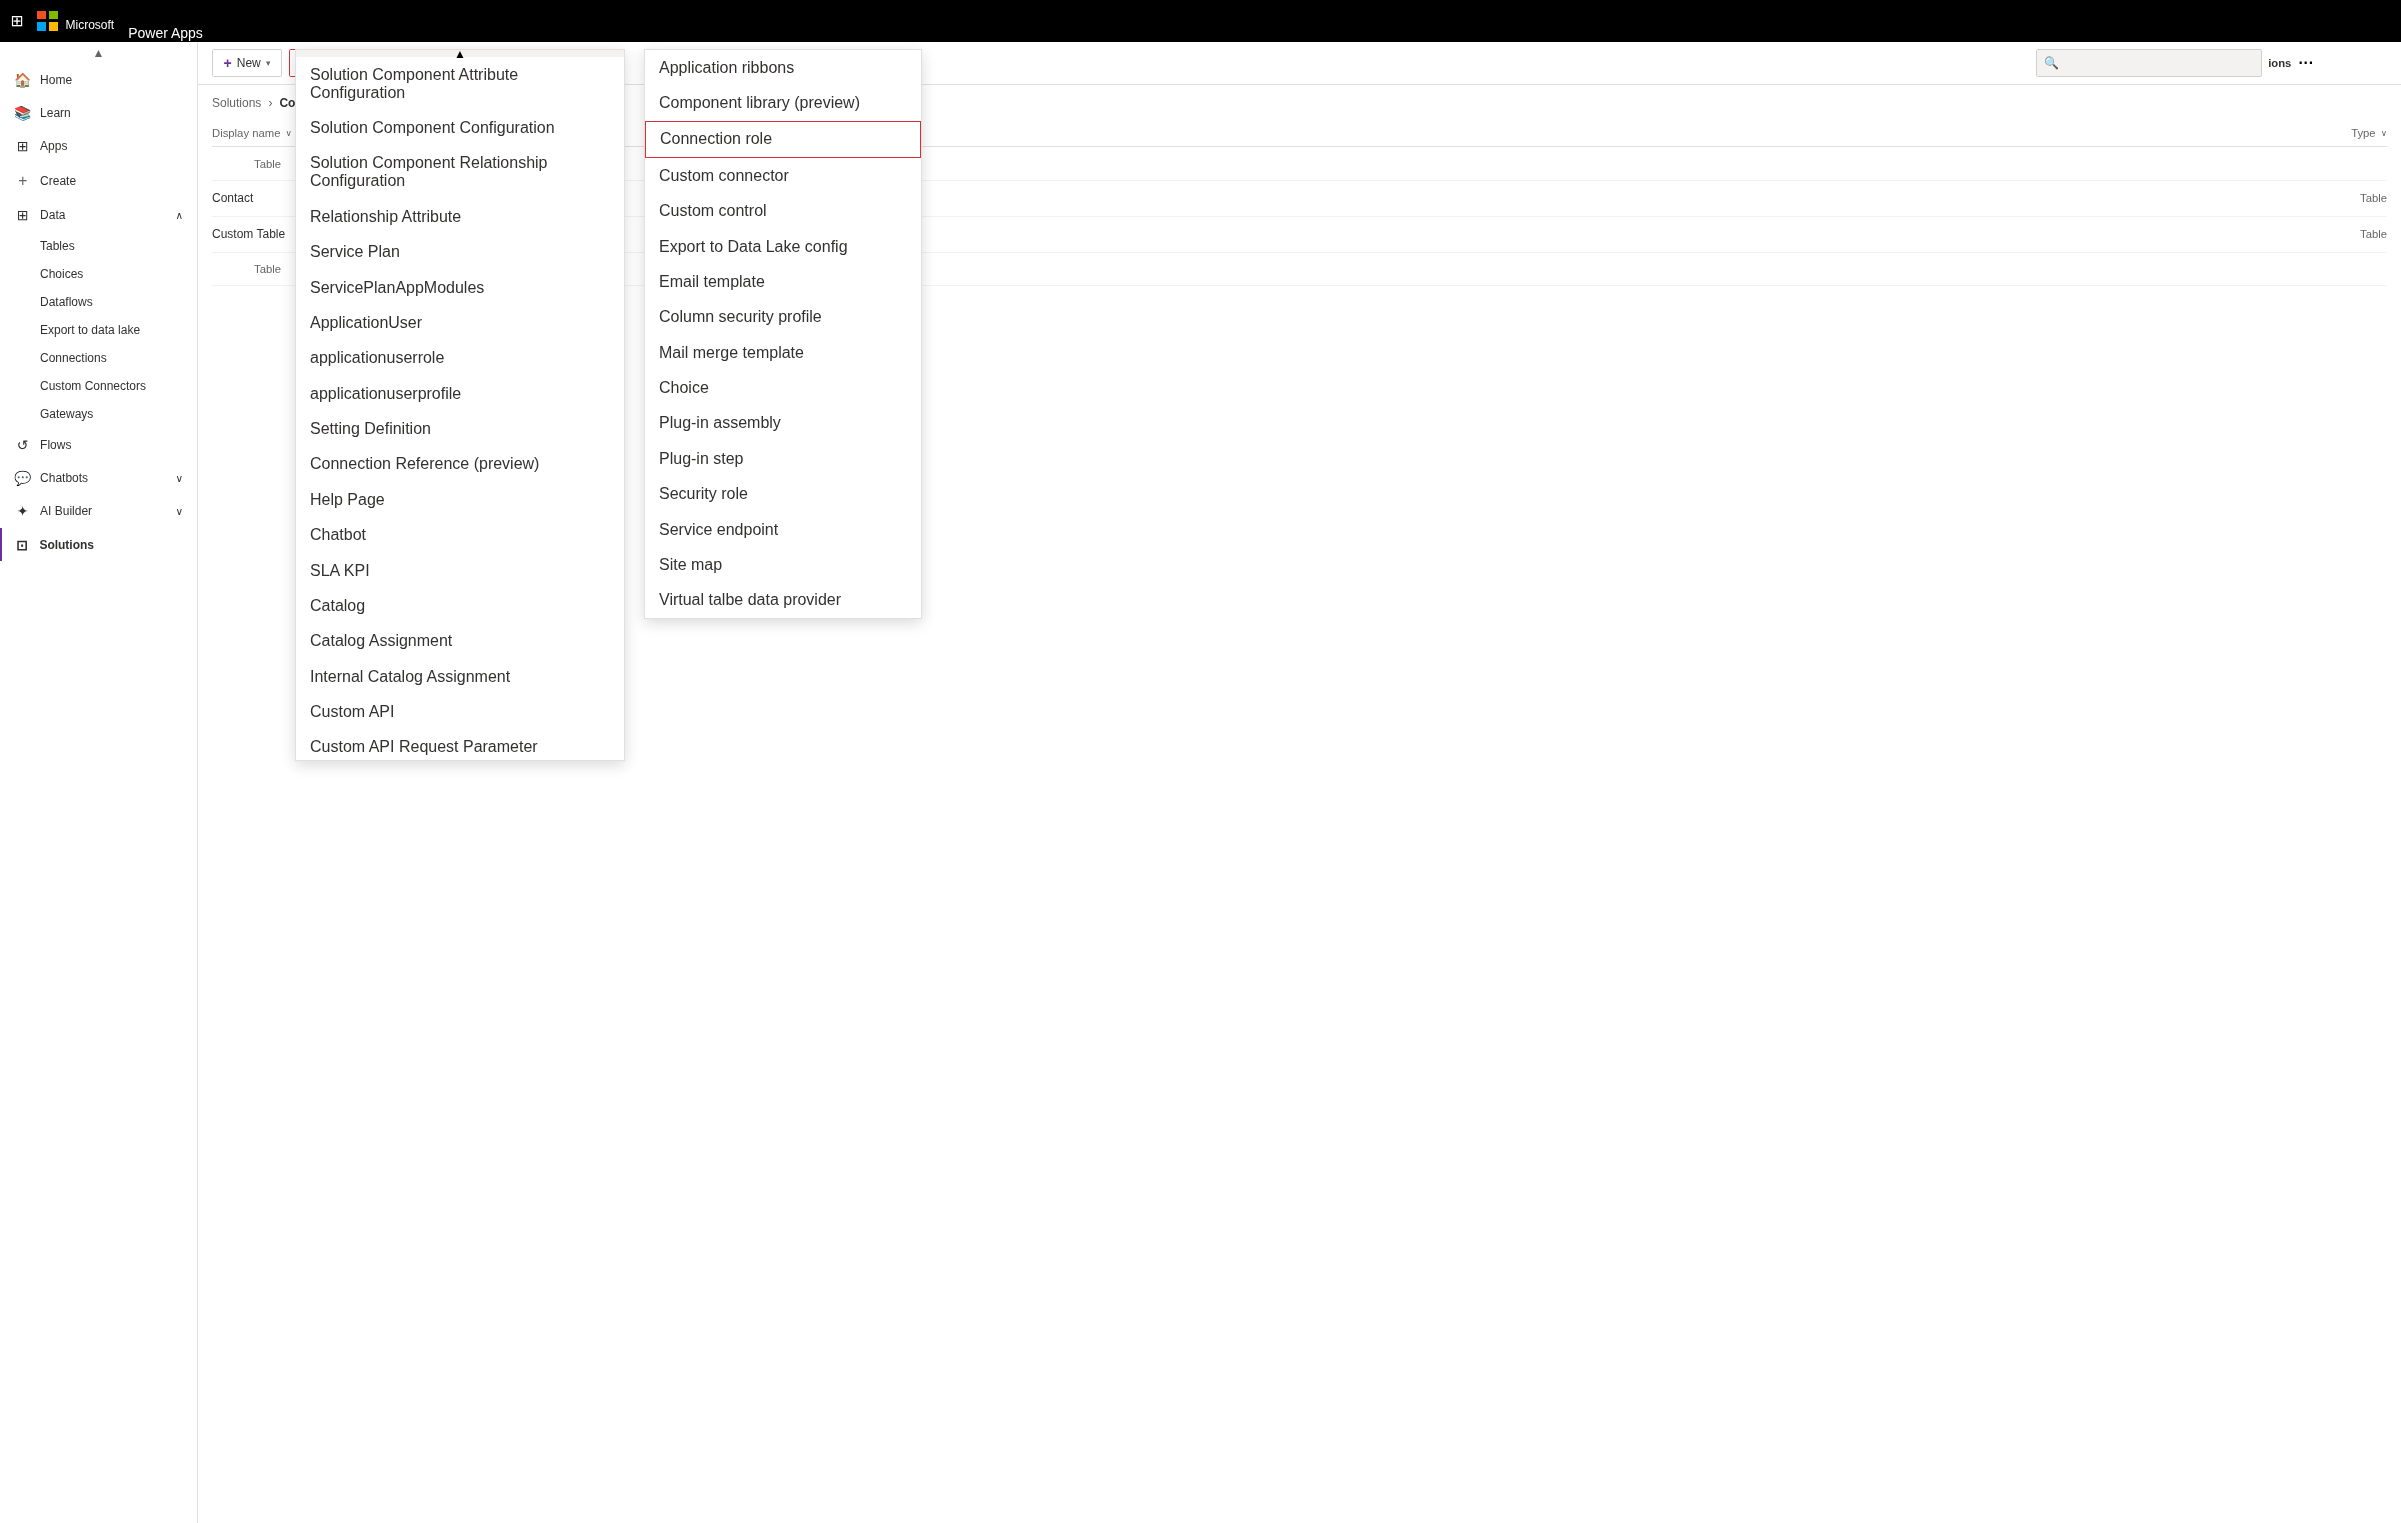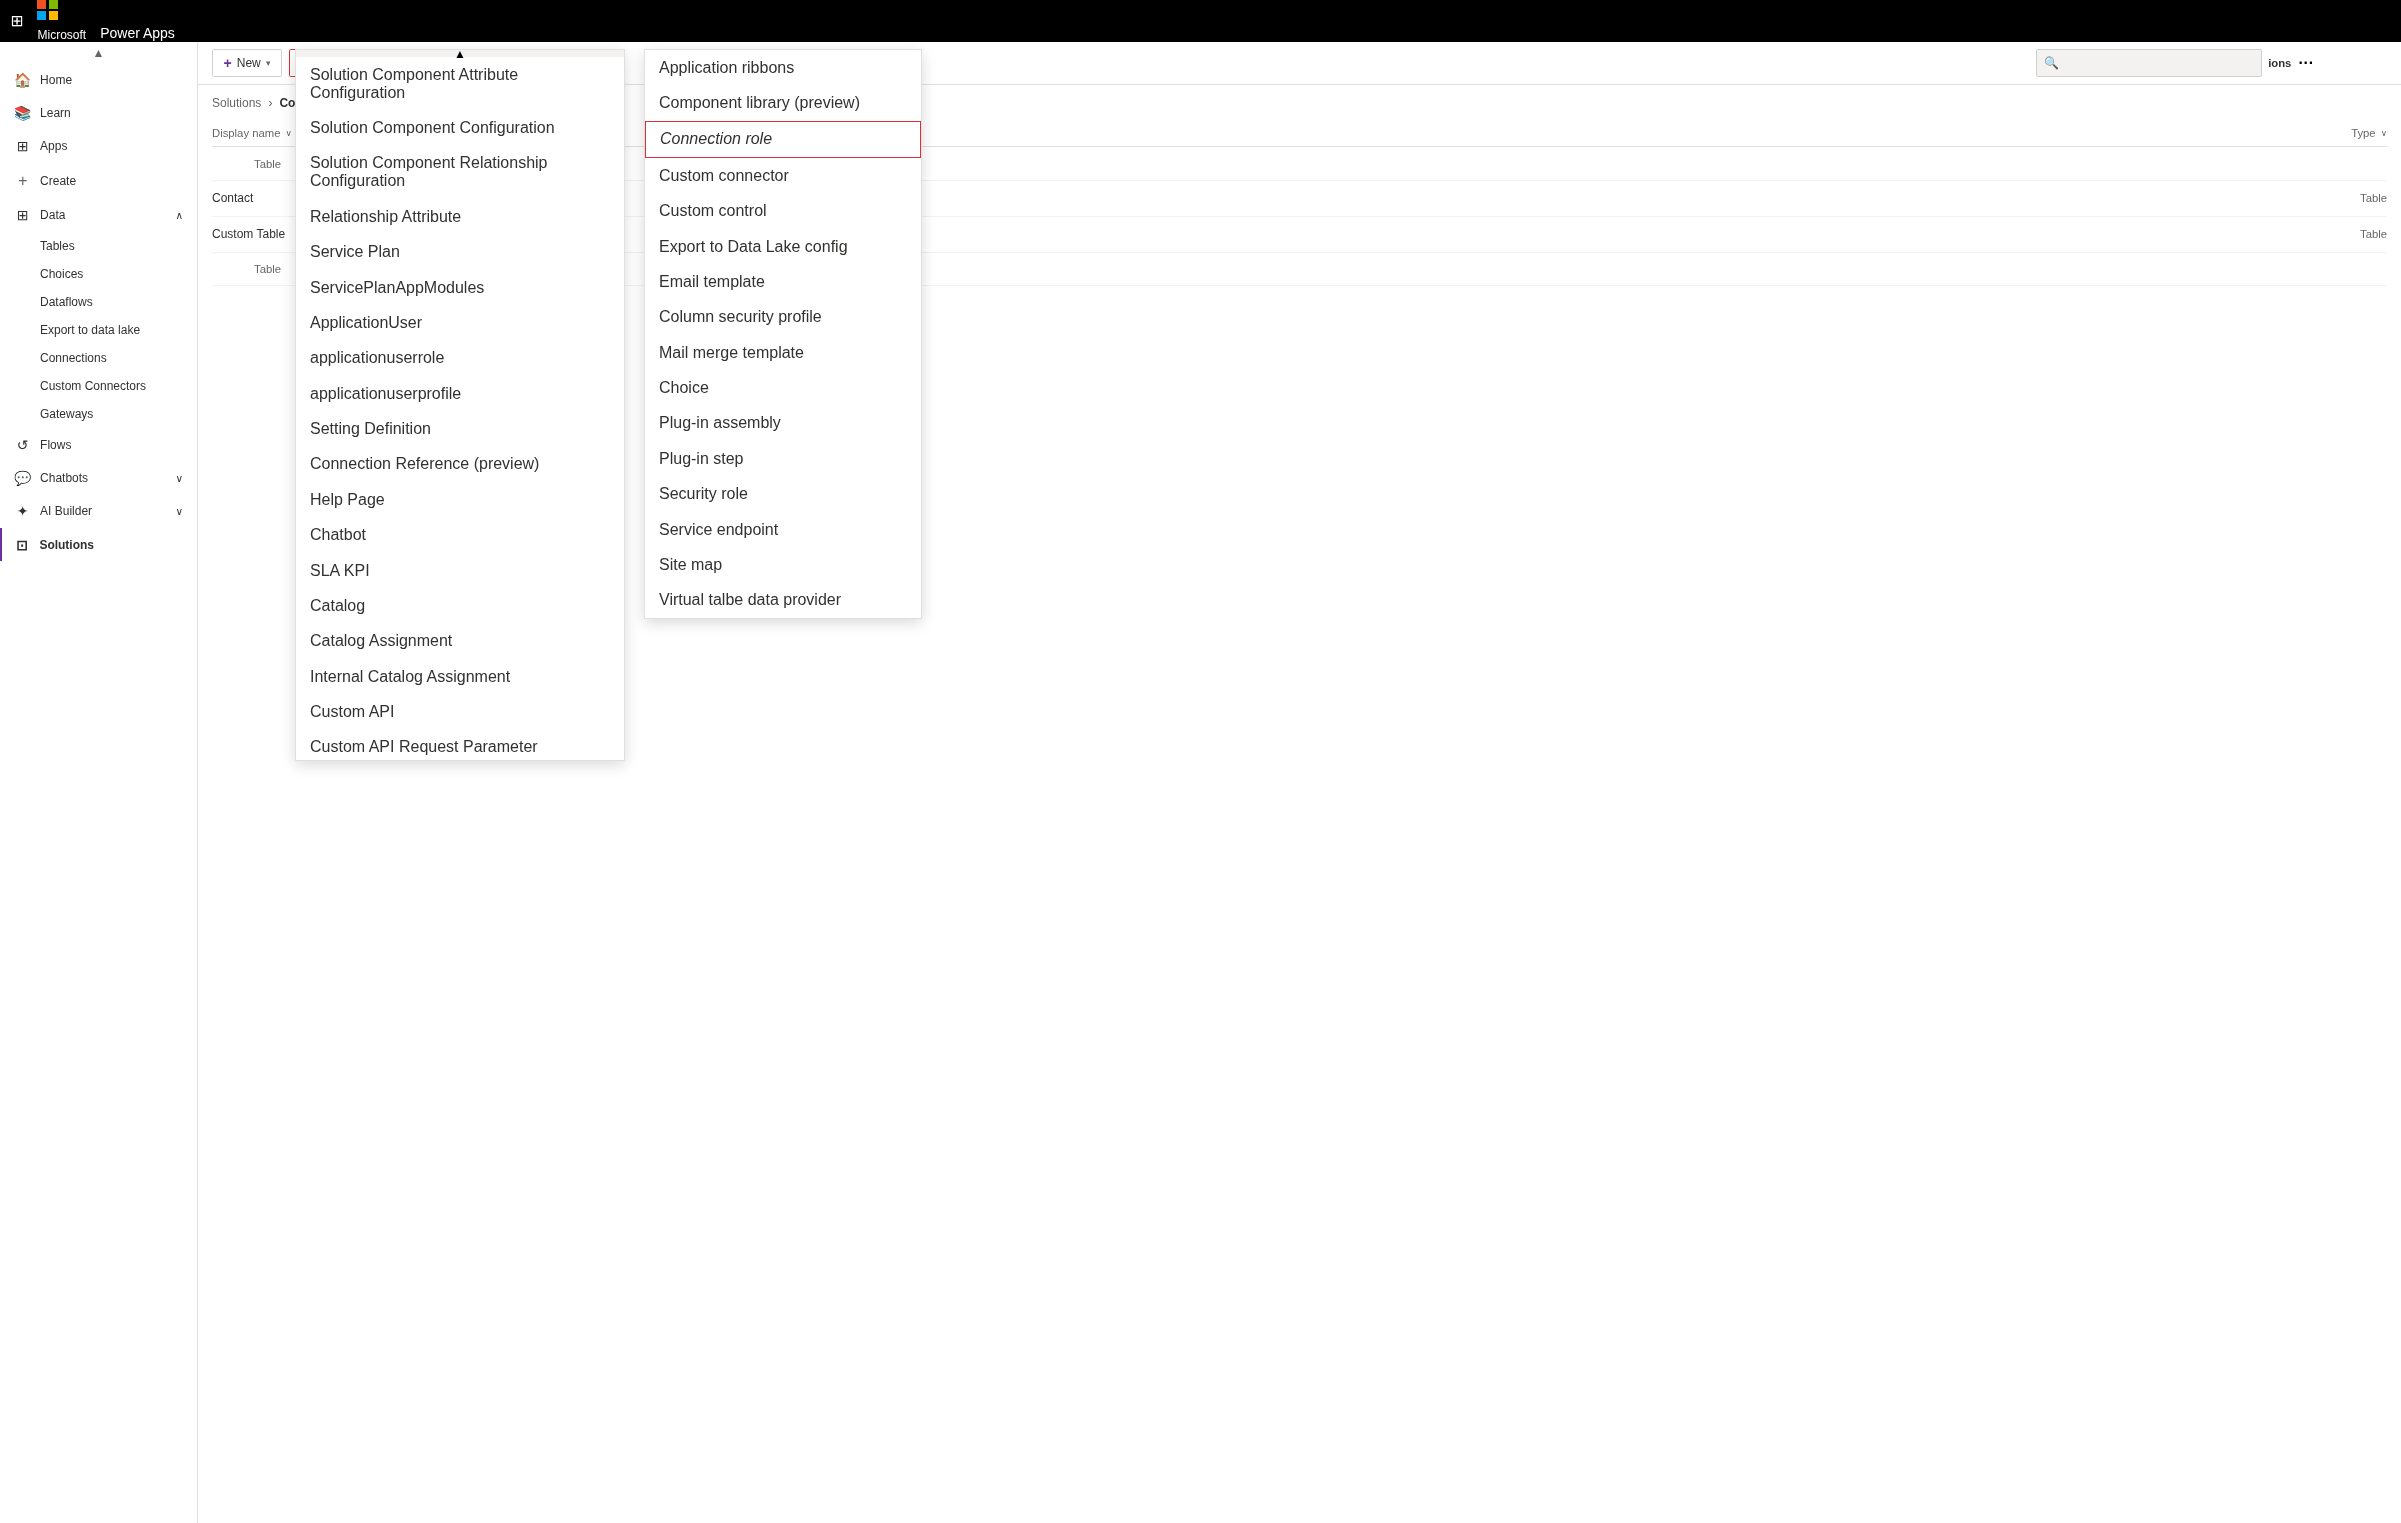--- a/index.html
+++ b/index.html
@@ -5,21 +5,21 @@
     * { box-sizing: border-box; margin: 0; padding: 0; }
     body { font-family: 'Segoe UI', sans-serif; font-size: 12px; background: #fff; display: flex; height: 100vh; overflow: hidden; }
 
     
     .topbar {
       position: fixed; top: 0; left: 0; right: 0; height: 42px;
       background: #000; display: flex; align-items: center; z-index: 1000;
       padding: 0 10.4px; gap: 14px;
     }
     .topbar-waffle { color: #fff; font-size: 15.6px; cursor: pointer; }
-    .topbar-logo { display: flex; align-items: flex-start; gap: 7px; flex-direction: column; }
+    .topbar-logo { display: flex; align-items: flex-end; gap: 7px; }
     .ms-logo { width: 21px; height: 21px; display: grid; grid-template-columns: 1fr 1fr; gap: 1.7px; }
     .ms-logo-sq { width: 8.7px; height: 8.7px; }
     .ms-logo-sq:nth-child(1) { background: #f25022; }
     .ms-logo-sq:nth-child(2) { background: #7fba00; }
     .ms-logo-sq:nth-child(3) { background: #00a4ef; }
     .ms-logo-sq:nth-child(4) { background: #ffb900; }
     .topbar-appname { color: #fff; font-size: 14px; font-weight: 400; margin-top: 24px; }
 
     
     .sidebar {
@@ -94,21 +94,21 @@
     .dropdown-right {
       position: absolute; top: 49px; left: 644px;
       width: 278px; background: #fff;
       box-shadow: 0 3.5px 14px rgba(0,0,0,0.15);
       border: 0.9px solid #e0e0e0;
       overflow-y: auto; max-height: 712px;
     }
     .dropdown-item {
       padding: 8.7px 14px; cursor: pointer; font-size: 16px; color: #323130;
     }
-    .dropdown-item.highlighted { border: 1.7px solid #d13438; font-style: italic; }
+    .dropdown-item.highlighted { border: 1.7px solid #d13438; }
     .dropdown-scroll-top {
       background: #f3f2f1; height: 7px; display: flex; align-items: center; justify-content: center;
     }
     .three-dots { font-size: 15.6px; cursor: pointer; }
   </style>
 </head>
 <body>
 
 <div class="topbar">
   <span class="topbar-waffle">⊞</span>

